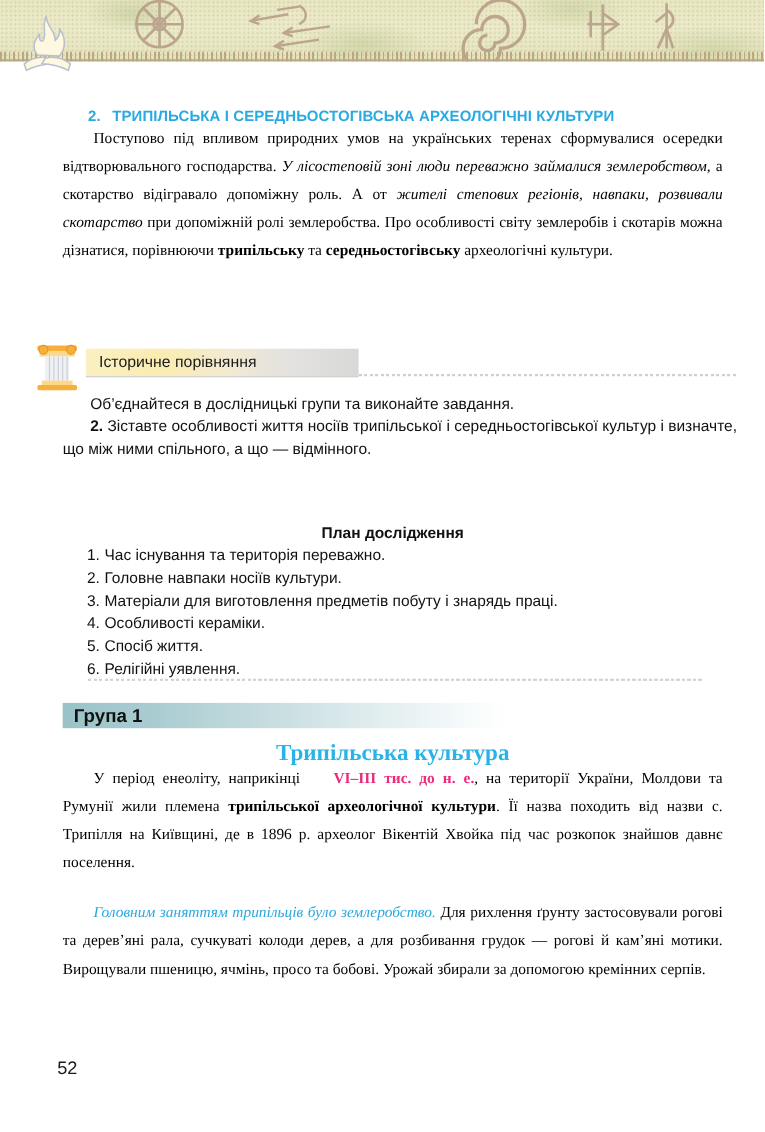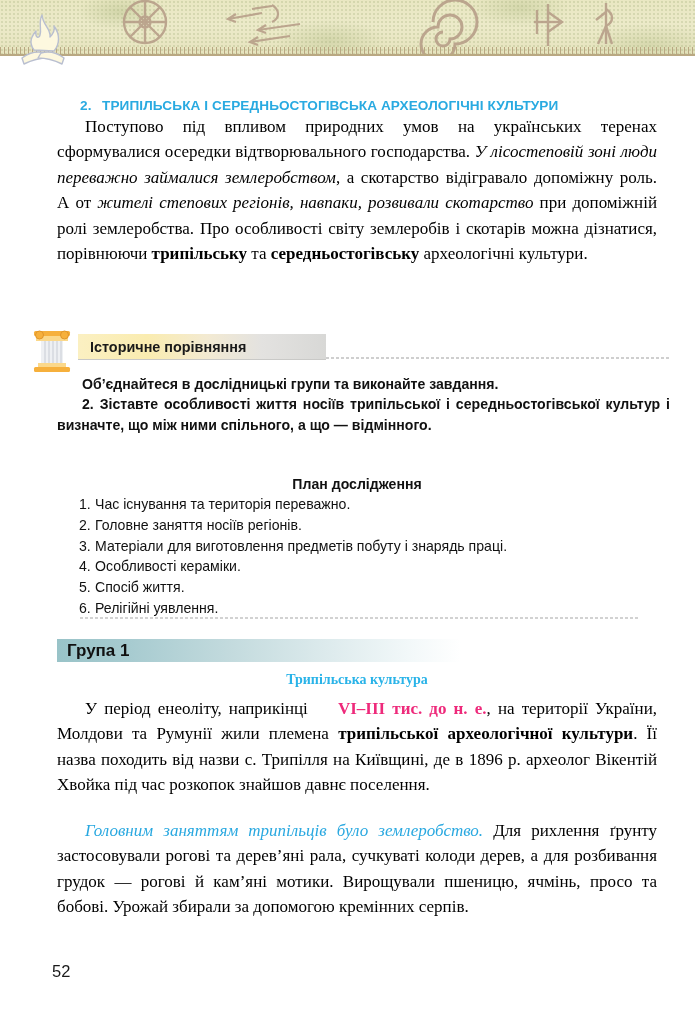--- a/index.html
+++ b/index.html
@@ -74,37 +74,37 @@
     color: #29aae1;
     text-transform: uppercase;
     margin-top: 32px;
   }
   .section-heading .num { display: inline-block; width: 22px; }
   .section-heading .txt { display: inline; }
 
   
   .serif-body {
     font-family: "Liberation Serif", serif;
-    font-size: 17px;
+    font-size: 14px;
     line-height: 25.4px;
     color: #000;
     text-align: justify;
     text-justify: inter-word;
   }
   .p-intro {
     position: absolute;
     left: 57px; top: 114px;
     width: 600px;
   }
   .p-intro .indent { padding-left: 28px; }
   i.it { font-style: italic; }
   b.bd { font-weight: bold; }
 
   
-  .rubric { position: absolute; left: 30px; top: 324px; width: 640px; font-weight: bold; }
+  .rubric { position: absolute; left: 30px; top: 307px; width: 640px; }
   .rubric-head { position: relative; height: 38px; }
   .column-icon {
     position: absolute;
     left: 0; top: 0;
     width: 44px; height: 48px;
   }
   .rubric-banner {
     position: absolute;
     left: 48px; top: 10px;
     width: 248px; height: 25px;
@@ -199,21 +199,21 @@
   }
 
   
   .culture-title {
     position: absolute;
     left: 57px; top: 672px;
     width: 600px;
     text-align: center;
     font-family: "Liberation Serif", serif;
     font-weight: bold;
-    font-size: 14px;
+    font-size: 21px;
     color: #29b3e8;
   }
   .p-culture {
     position: absolute;
     left: 57px; top: 696px;
     width: 600px;
   }
   .p-culture .indent { padding-left: 28px; }
   .hl-date { color: #ee2a7b; font-weight: bold; margin-left: 23px; }
   .hl-cyan-it { color: #29a8e0; font-style: italic; }
@@ -349,21 +349,21 @@
     </div>
   </div>
 
   <div class="plan">
     <div class="plan-title">План дослідження</div>
     <ul class="plan-list">
       <li>
         <span class="n">1.</span><span>Час існування та територія переважно.</span>
       </li>
       <li>
-        <span class="n">2.</span><span>Головне заняття носіїв регіонів.</span>
+        <span class="n">2.</span><span>Головне навпаки носіїв культури.</span>
       </li>
       <li>
         <span class="n">3.</span><span>Матеріали для виготовлення предметів побуту і знарядь праці.</span>
       </li>
       <li>
         <span class="n">4.</span><span>Особливості кераміки.</span>
       </li>
       <li>
         <span class="n">5.</span><span>Спосіб життя.</span>
       </li>

